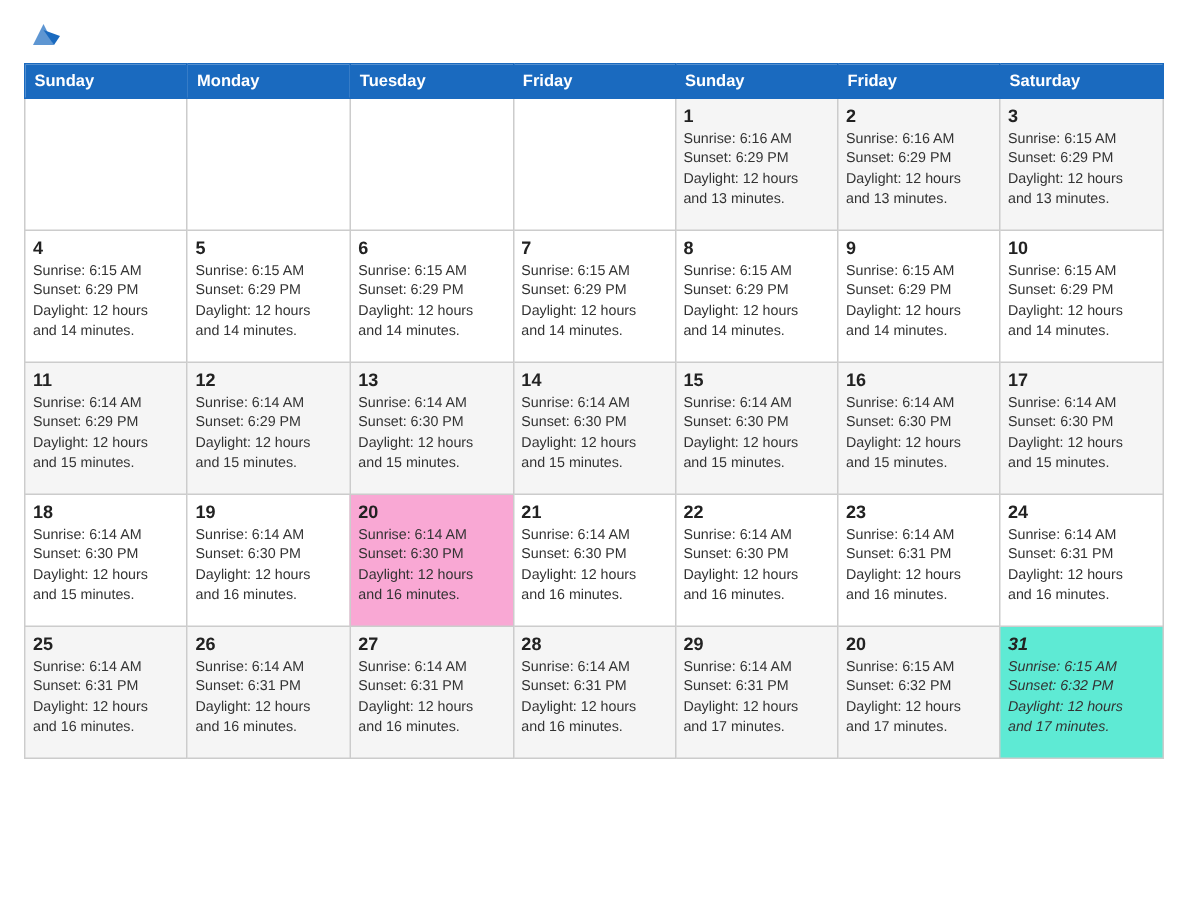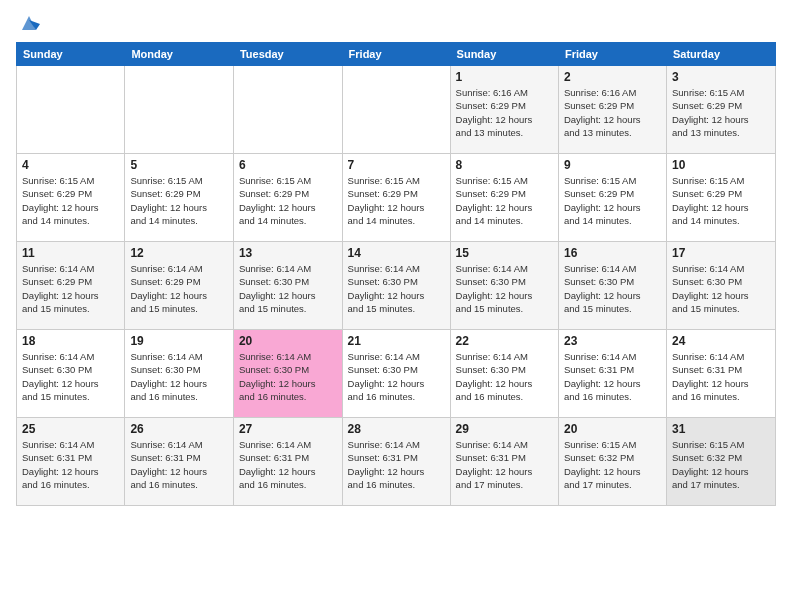--- a/index.html
+++ b/index.html
@@ -352,21 +352,21 @@
 Daylight: 12 hours
 and 17 minutes.</div>
           </td>
           <td style="background: rgb(245, 245, 245);">
             <span class="day-num">20</span>
             <div class="day-info" style="white-space: pre-line;">Sunrise: 6:15 AM
 Sunset: 6:32 PM
 Daylight: 12 hours
 and 17 minutes.</div>
           </td>
-          <td style="background: #e5e5e5;">
+          <td style="background: #5eead4; font-style: italic;">
             <span class="day-num">31</span>
             <div class="day-info" style="white-space: pre-line;">Sunrise: 6:15 AM
 Sunset: 6:32 PM
 Daylight: 12 hours
 and 17 minutes.</div>
           </td>
         </tr>
       </tbody>
   </table>
 </div>

